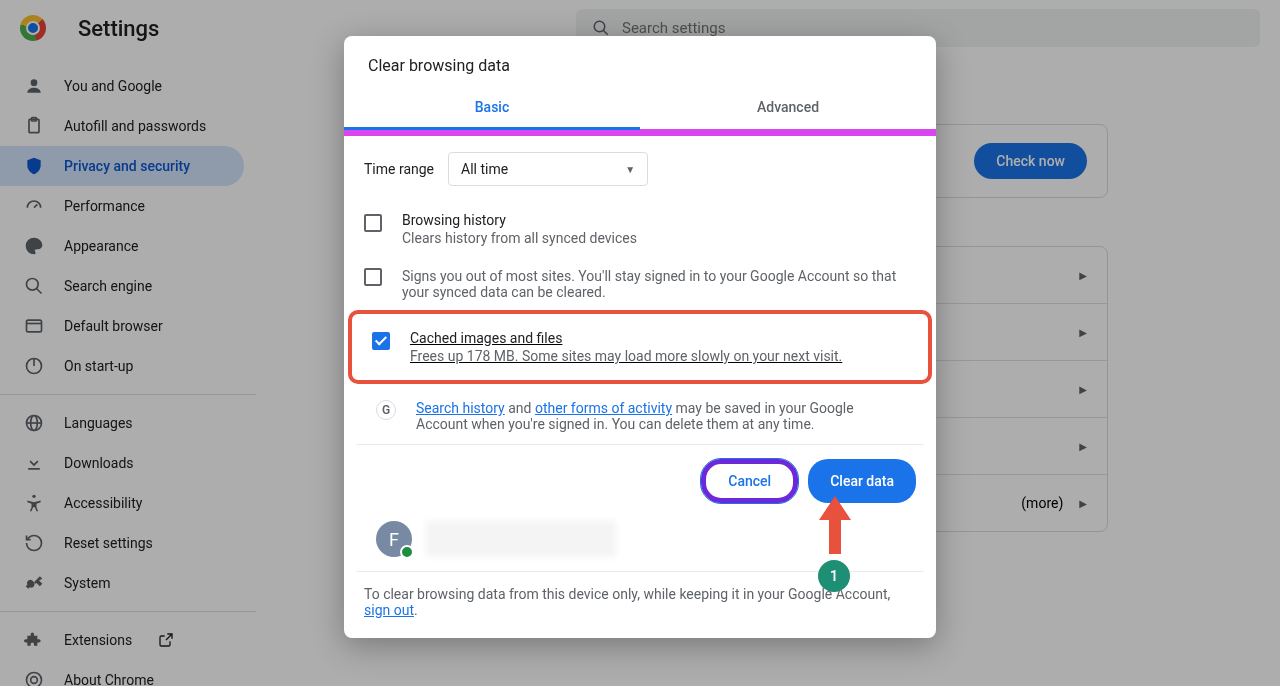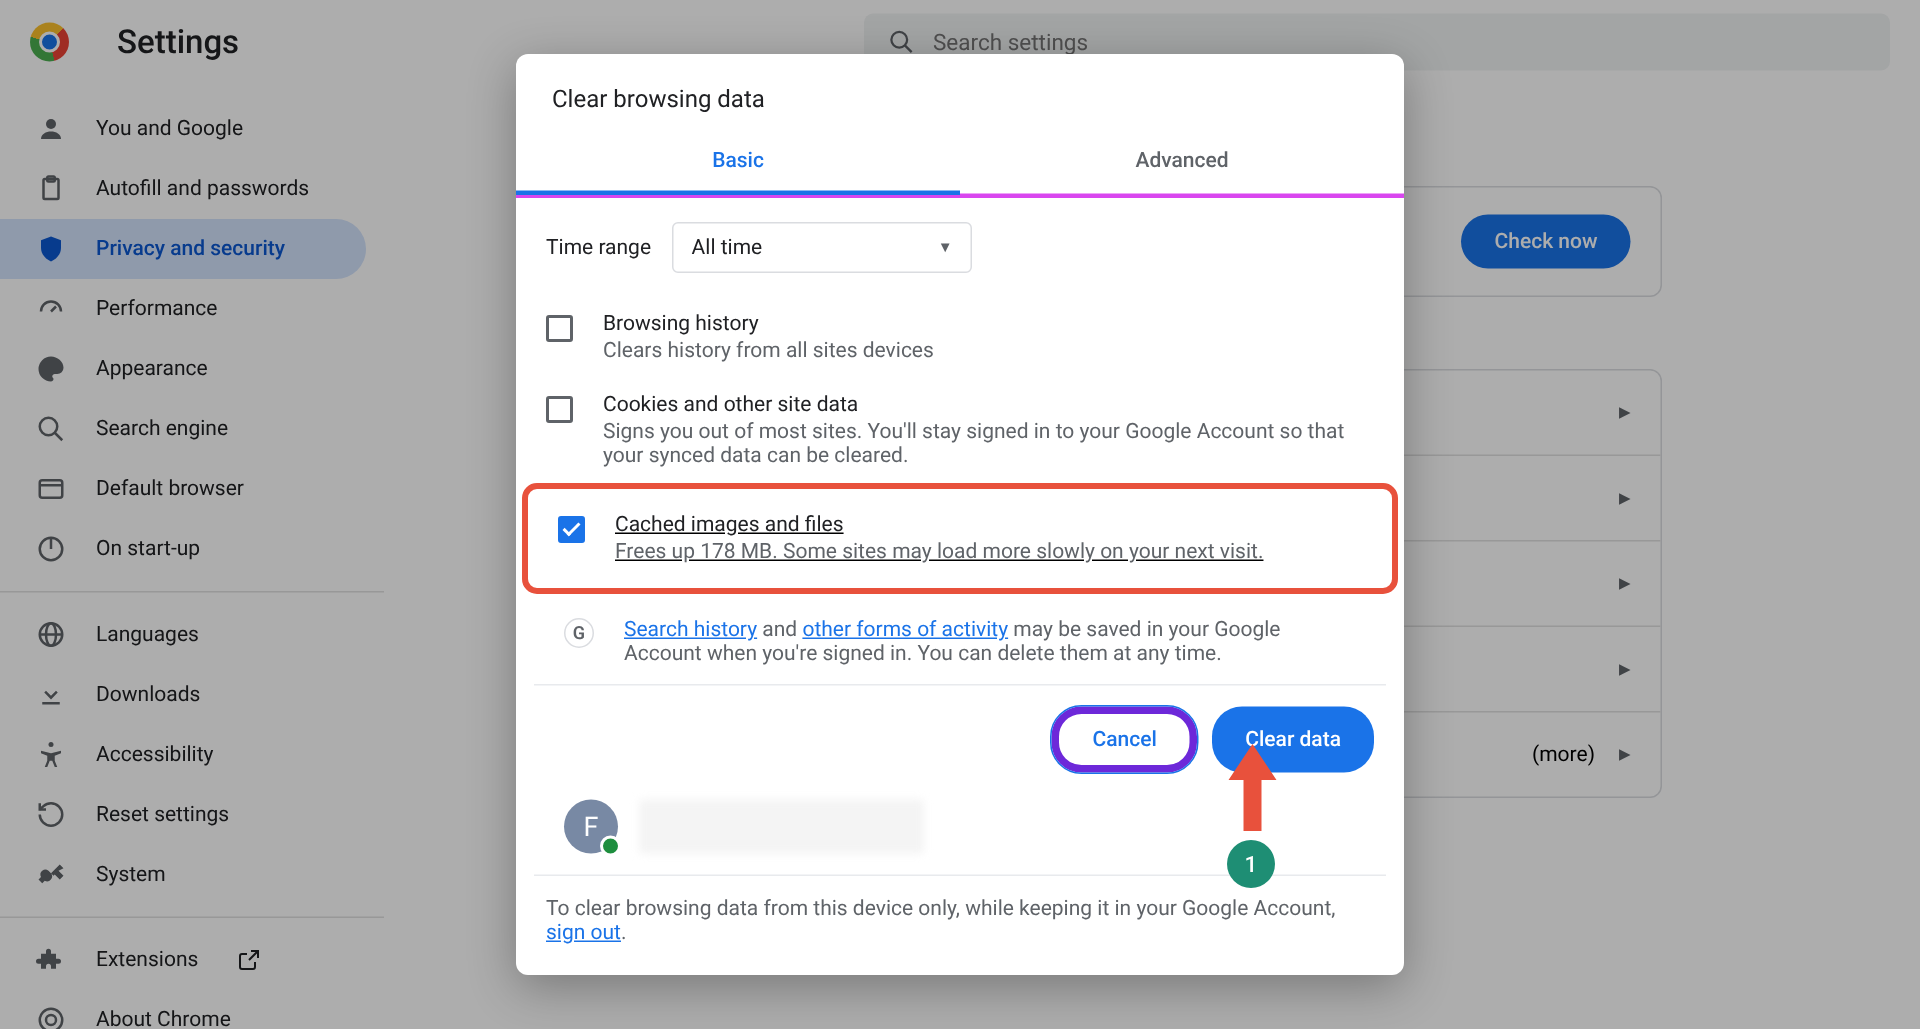--- a/index.html
+++ b/index.html
@@ -30,21 +30,21 @@
 .safety-row .txt { flex: 1; font-size: 14px; color: #5f6368; }
 .check-btn { background: #1a73e8; color: #fff; border: none; border-radius: 20px; padding: 10px 22px; font-size: 14px; font-weight: 500; cursor: pointer; }
 .priv-row { display: flex; align-items: center; padding: 18px 20px; border-top: 1px solid #e0e0e0; gap: 16px; }
 .priv-row:first-child { border-top: none; }
 .priv-row .ico { width: 22px; color: #5f6368; }
 .priv-row .txt { flex: 1; font-size: 14px; }
 .arrow { color: #5f6368; font-size: 10px; }
 
 .modal { position: absolute; top: 36px; left: 50%; transform: translateX(-50%); width: 592px; background: #fff; border-radius: 8px; box-shadow: 0 8px 32px rgba(0,0,0,0.3); z-index: 20; padding-bottom: 20px; }
 .modal-title { font-size: 16px; padding: 20px 24px 14px; color: #202124; }
-.tabs { display: flex; border-bottom: 3px solid #d946ef; }
+.tabs { display: flex; border-bottom: 7px solid #d946ef; }
 .tab { flex: 1; text-align: center; padding: 10px 0 12px; font-size: 14px; font-weight: 500; color: #5f6368; cursor: pointer; }
 .tab.active { color: #1a73e8; border-bottom: 3px solid #1a73e8; margin-bottom: -1px; }
 .time-row { display: flex; align-items: center; padding: 16px 20px; gap: 14px; font-size: 14px; color: #202124; }
 .time-select { border: 1px solid #dadce0; border-radius: 4px; padding: 8px 12px; width: 200px; display: flex; justify-content: space-between; align-items: center; font-size: 14px; cursor: pointer; }
 .check-row { display: flex; align-items: flex-start; padding: 10px 20px; gap: 20px; }
 .checkbox { width: 18px; height: 18px; border: 2px solid #5f6368; border-radius: 2px; margin-top: 2px; flex-shrink: 0; cursor: pointer; position: relative; }
 .checkbox.checked { background: #1a73e8; border-color: #1a73e8; }
 .checkbox.checked::after { content: ""; position: absolute; left: 4px; top: 0px; width: 4px; height: 9px; border: solid #fff; border-width: 0 2px 2px 0; transform: rotate(45deg); }
 .check-txt .t1 { font-size: 14px; color: #202124; }
 .check-txt .t2 { font-size: 14px; color: #5f6368; margin-top: 2px; }
@@ -301,27 +301,26 @@
     <div class="time-select">
       <span>All time</span>
       <span style="font-size:10px;color:#5f6368">▼</span>
     </div>
   </div>
 
   <div class="check-row">
     <div class="checkbox"></div>
     <div class="check-txt">
       <div class="t1">Browsing history</div>
-      <div class="t2">Clears history from all sites devices</div>
+      <div class="t2">Clears history from all synced devices</div>
     </div>
   </div>
   <div class="check-row">
     <div class="checkbox"></div>
     <div class="check-txt">
-      <div class="t1">Cookies and other site data</div>
       <div class="t2">Signs you out of most sites. You'll stay signed in to your Google Account so that your synced data can be cleared.</div>
     </div>
   </div>
   <div class="highlight-box">
     <div class="check-row">
       <div class="checkbox checked"></div>
       <div class="check-txt">
         <div class="t1">Cached images and files</div>
         <div class="t2">Frees up 178 MB. Some sites may load more slowly on your next visit.</div>
       </div>

